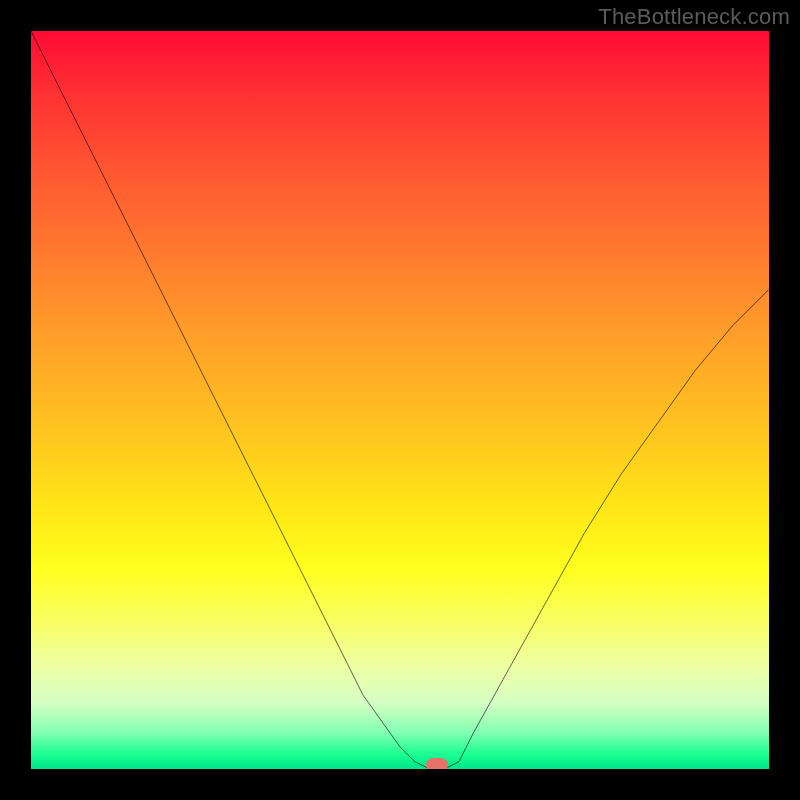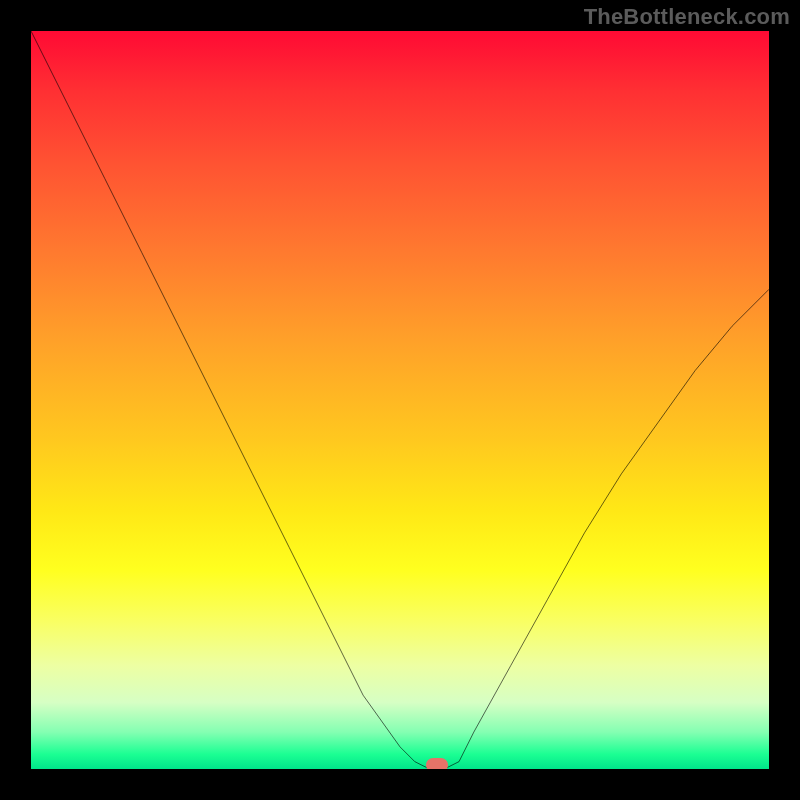--- a/index.html
+++ b/index.html
@@ -15,21 +15,21 @@
     position: relative;
     width: 800px;
     height: 800px;
     background: #000;
   }
   .watermark {
     position: absolute;
     top: 4px;
     right: 10px;
     font-size: 22px;
-    font-weight: 700;
+    font-weight: 400;
     color: #5b5b5b;
     z-index: 20;
     letter-spacing: 0.2px;
   }
   .plot-area {
     position: absolute;
     left: 31px;
     top: 31px;
     width: 738px;
     height: 738px;

